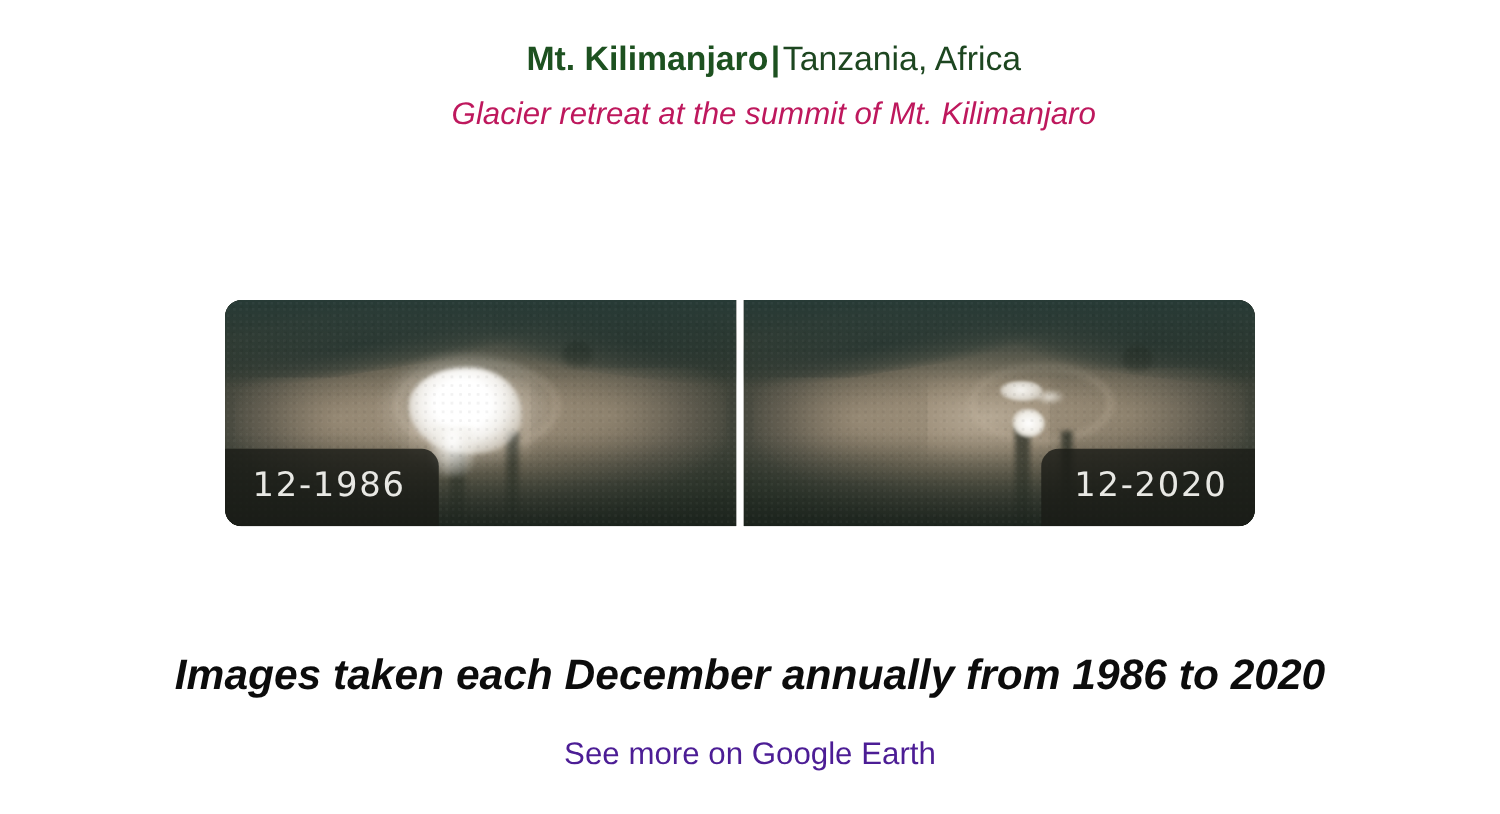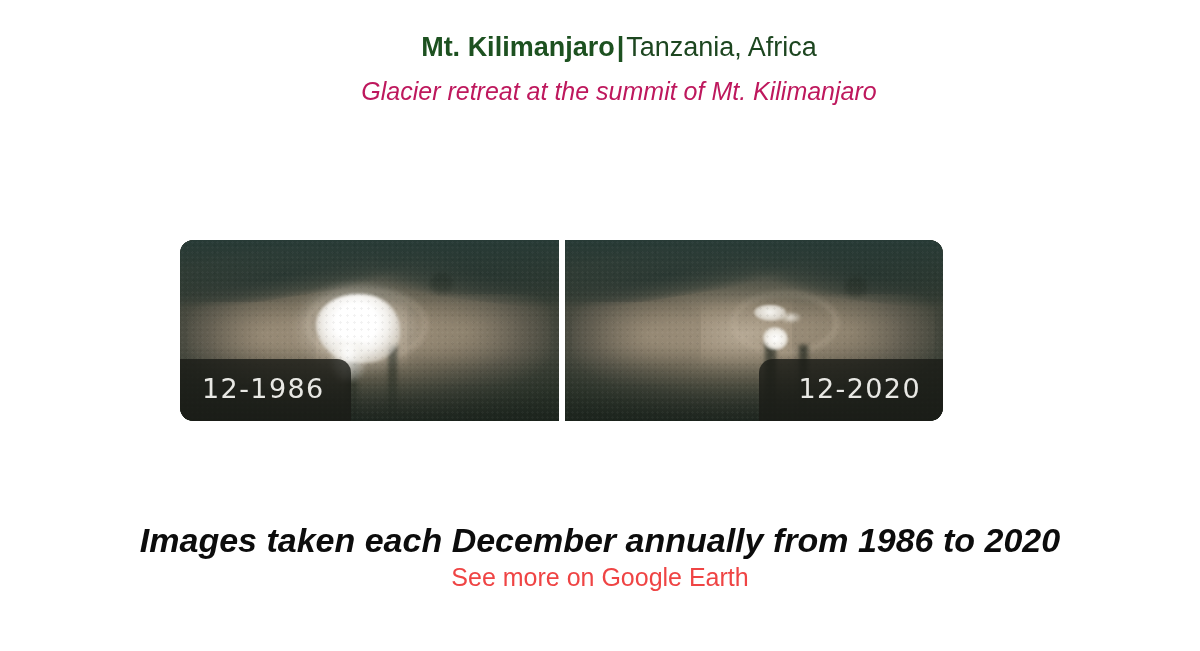--- a/index.html
+++ b/index.html
@@ -49,21 +49,21 @@
     font-style: italic;
     color: #be185d;
     white-space: nowrap;
   }
 
   
   .compare-wrap {
     position: absolute;
     left: 180px;
     top: 240px;
-    width: 763px;
+    width: 824px;
     height: 181px;
     display: flex;
     border-radius: 13px;
     overflow: hidden;
     background: #ffffff;
   }
   .panel {
     position: relative;
     width: 417px;
     height: 181px;
@@ -227,21 +227,21 @@
     font-family: "DejaVu Sans", sans-serif;
     box-sizing: border-box;
   }
   .date-badge-left {
     left: 0;
     padding: 0 26px 4px 22px;
     border-radius: 0 14px 0 13px;
   }
   .date-badge-right {
     right: 0;
-    padding: 0 22px 4px 39px;
+    padding: 0 22px 4px 26px;
     border-radius: 14px 0 13px 0;
   }
 
   
   .footer {
     position: absolute;
     top: 524px;
     left: 0;
     width: 1200px;
     text-align: center;
@@ -249,24 +249,24 @@
   .footer-caption {
     font-size: 34px;
     line-height: 32px;
     font-style: italic;
     font-weight: bold;
     color: #0c0c0c;
     white-space: nowrap;
   }
   .footer-link {
     display: inline-block;
-    margin-top: 6px;
+    margin-top: 32px;
     font-size: 25px;
     line-height: 30px;
-    color: #ef4444;
+    color: #4c1d95;
     text-decoration: none;
     cursor: pointer;
     white-space: nowrap;
   }
 </style>
 </head>
 <body>
 
 <div class="header">
   <div class="title-line">

